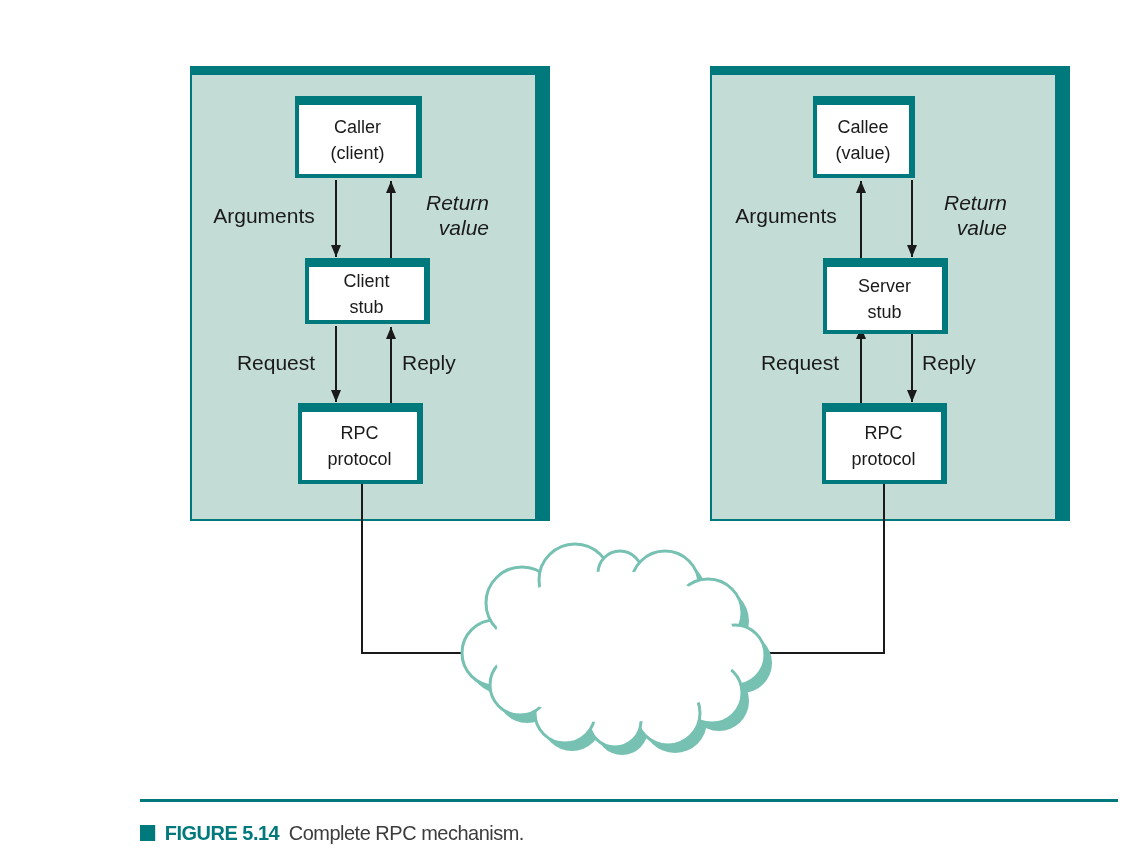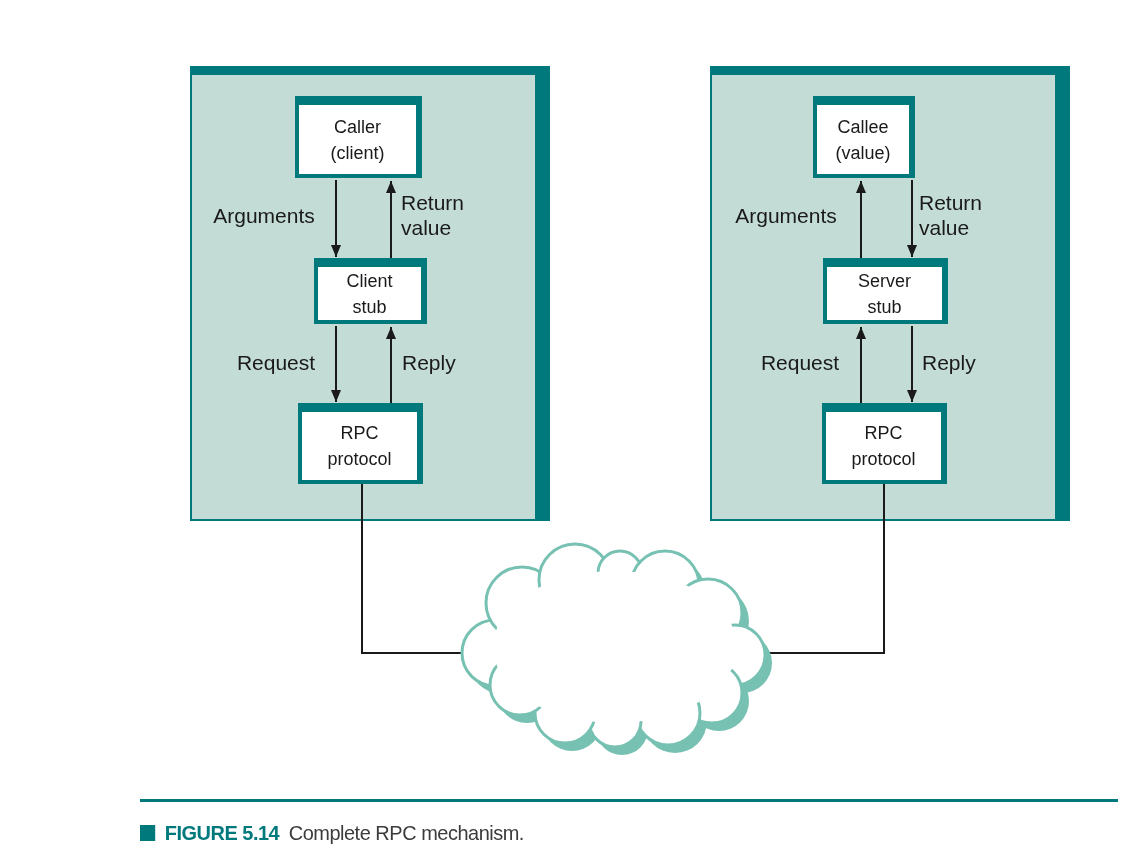--- a/index.html
+++ b/index.html
@@ -20,21 +20,21 @@
   .arrow{position:absolute;width:2px;background:#1a1a1a;z-index:3;}
   .arrow::after{content:"";position:absolute;left:-4px;width:0;height:0;
                 border-left:5px solid transparent;border-right:5px solid transparent;}
   .arrow.down::after{bottom:0;border-top:12px solid #1a1a1a;}
   .arrow.up::after{top:0;border-bottom:12px solid #1a1a1a;}
 
   
   .wire{position:absolute;background:#1a1a1a;z-index:3;}
 
   .lbl{position:absolute;font-size:21px;line-height:25px;z-index:4;}
-  .ctr{text-align:left;} .ralign{text-align:center;}
+  .ctr{text-align:right;font-style:italic;} .ralign{text-align:center;}
 
   #cloud{position:absolute;left:450px;top:533px;z-index:5;}
 
   
   #cap-rule{position:absolute;left:140px;top:799px;width:978px;height:3px;background:#00797c;z-index:2;}
   #caption{position:absolute;left:140px;top:820px;height:26px;display:flex;align-items:center;gap:10px;
            transform:scaleX(0.95);transform-origin:left center;z-index:2;}
   #caption .bullet{width:16px;height:16px;background:#00797c;}
   #caption .cap-label{font-size:21px;font-weight:bold;color:#00797c;letter-spacing:-0.5px;}
   #caption .cap-text{font-size:21px;color:#3c3c3c;letter-spacing:-0.5px;}
@@ -50,34 +50,34 @@
 
   <div class="wire" style="left:361px;top:484px;width:2px;height:170px;"></div>
   <div class="wire" style="left:361px;top:652px;width:122px;height:2px;"></div>
   <div class="wire" style="left:883px;top:484px;width:2px;height:170px;"></div>
   <div class="wire" style="left:763px;top:652px;width:122px;height:2px;"></div>
 
   <div class="node" style="left:295px;top:96px;width:127px;height:82px;">
     <span>Caller</span>
     <span>(client)</span>
   </div>
-  <div class="node" style="left:314px;top:258px;width:113px;height:66px;justify-content:flex-end;">
+  <div class="node" style="left:305px;top:258px;width:125px;height:66px;justify-content:flex-end;">
     <span>Client</span>
     <span>stub</span>
   </div>
   <div class="node" style="left:298px;top:403px;width:125px;height:81px;">
     <span>RPC</span>
     <span>protocol</span>
   </div>
 
   <div class="node" style="left:813px;top:96px;width:102px;height:82px;">
     <span>Callee</span>
     <span>(value)</span>
   </div>
-  <div class="node" style="left:823px;top:258px;width:125px;height:66px;">
+  <div class="node" style="left:823px;top:258px;width:125px;height:76px;">
     <span>Server</span>
     <span>stub</span>
   </div>
   <div class="node" style="left:822px;top:403px;width:125px;height:81px;">
     <span>RPC</span>
     <span>protocol</span>
   </div>
 
   <div class="arrow down" style="left:335px;top:180px;height:77px;"></div>
   <div class="arrow up" style="left:390px;top:181px;height:77px;"></div>

